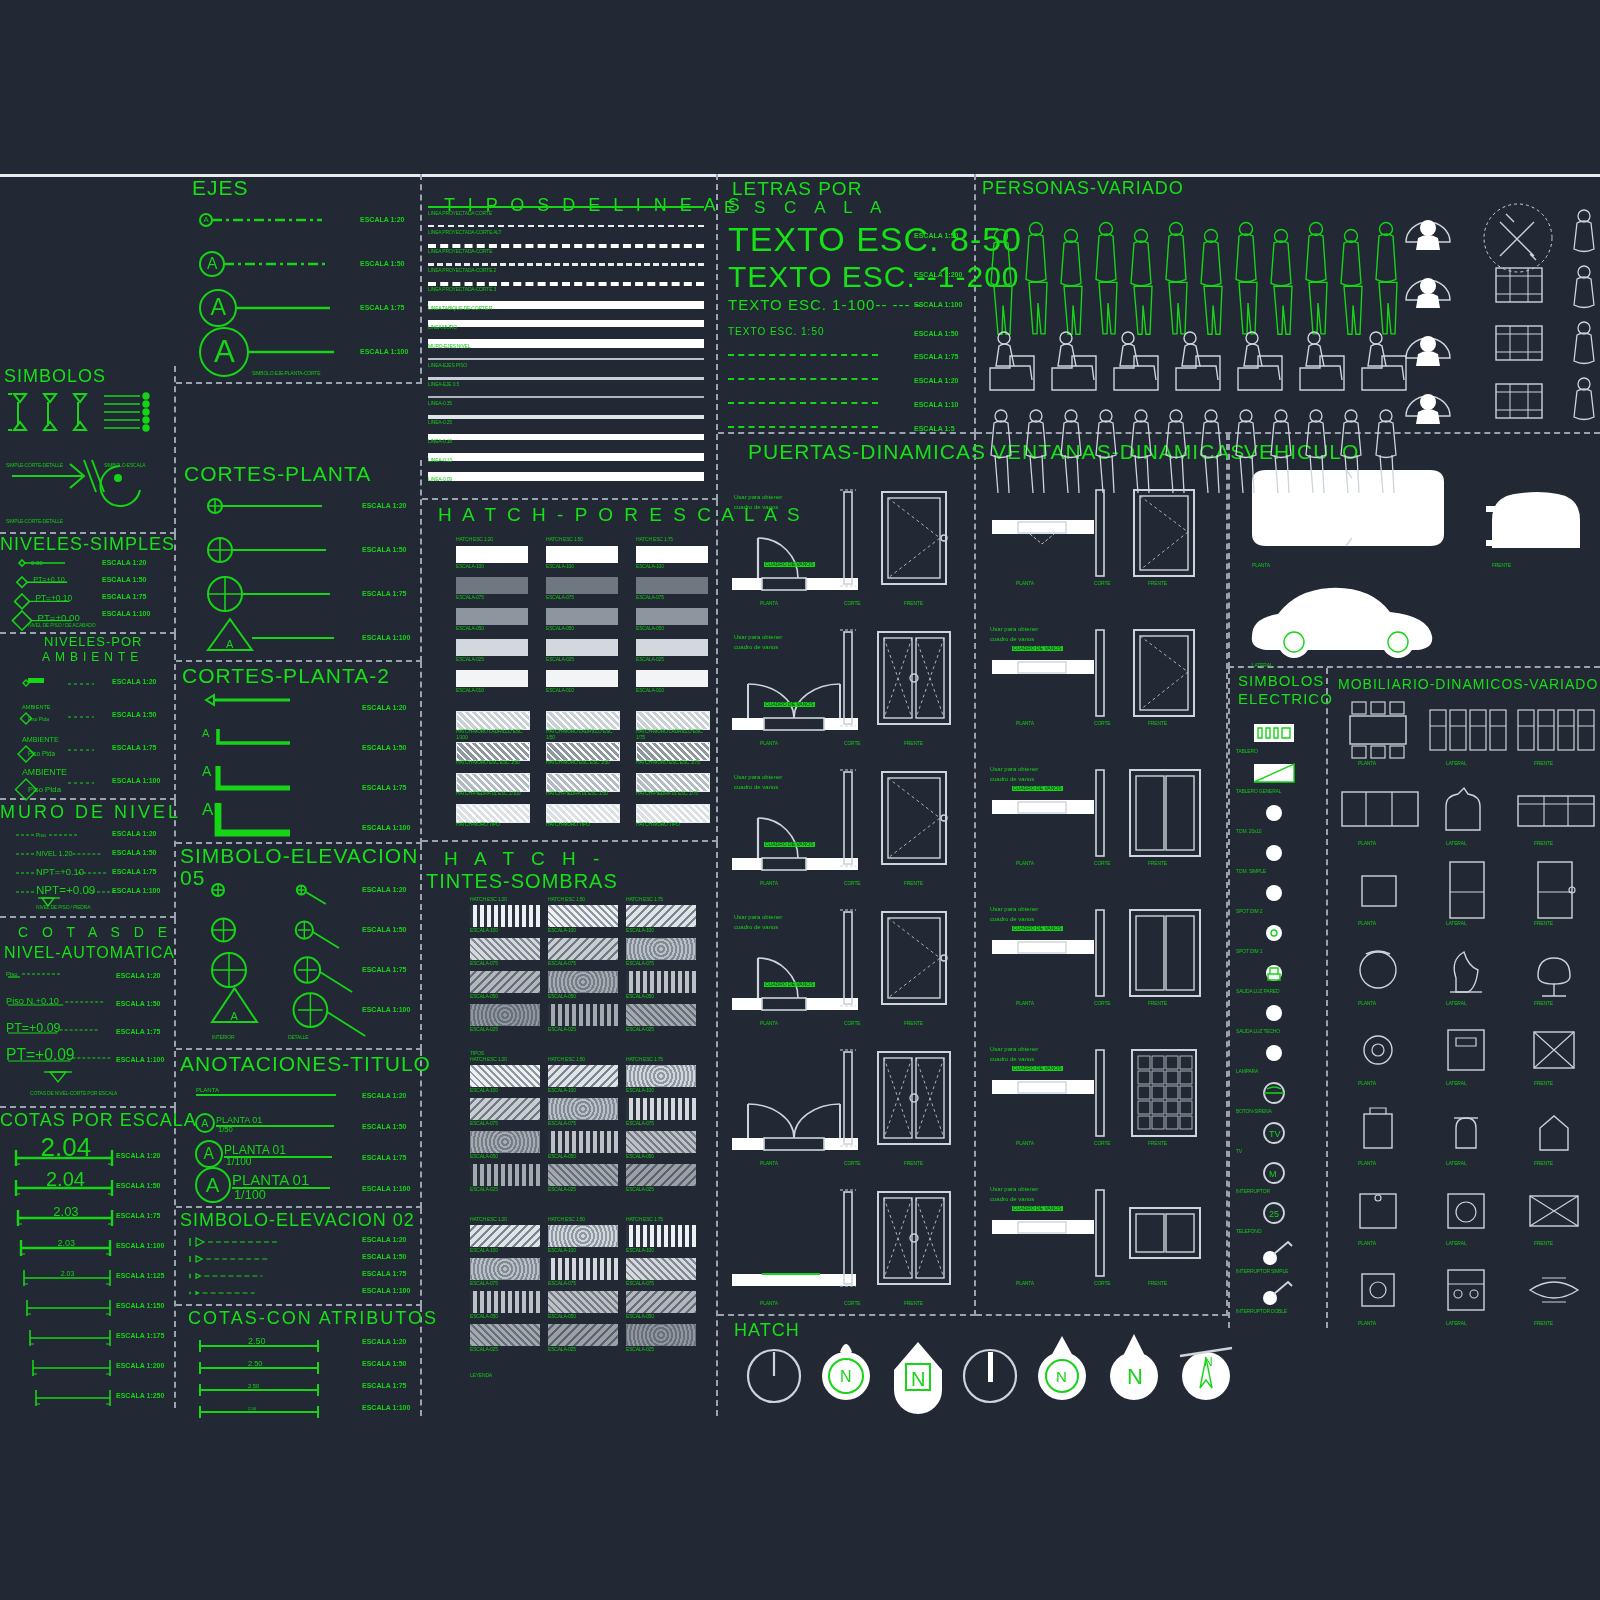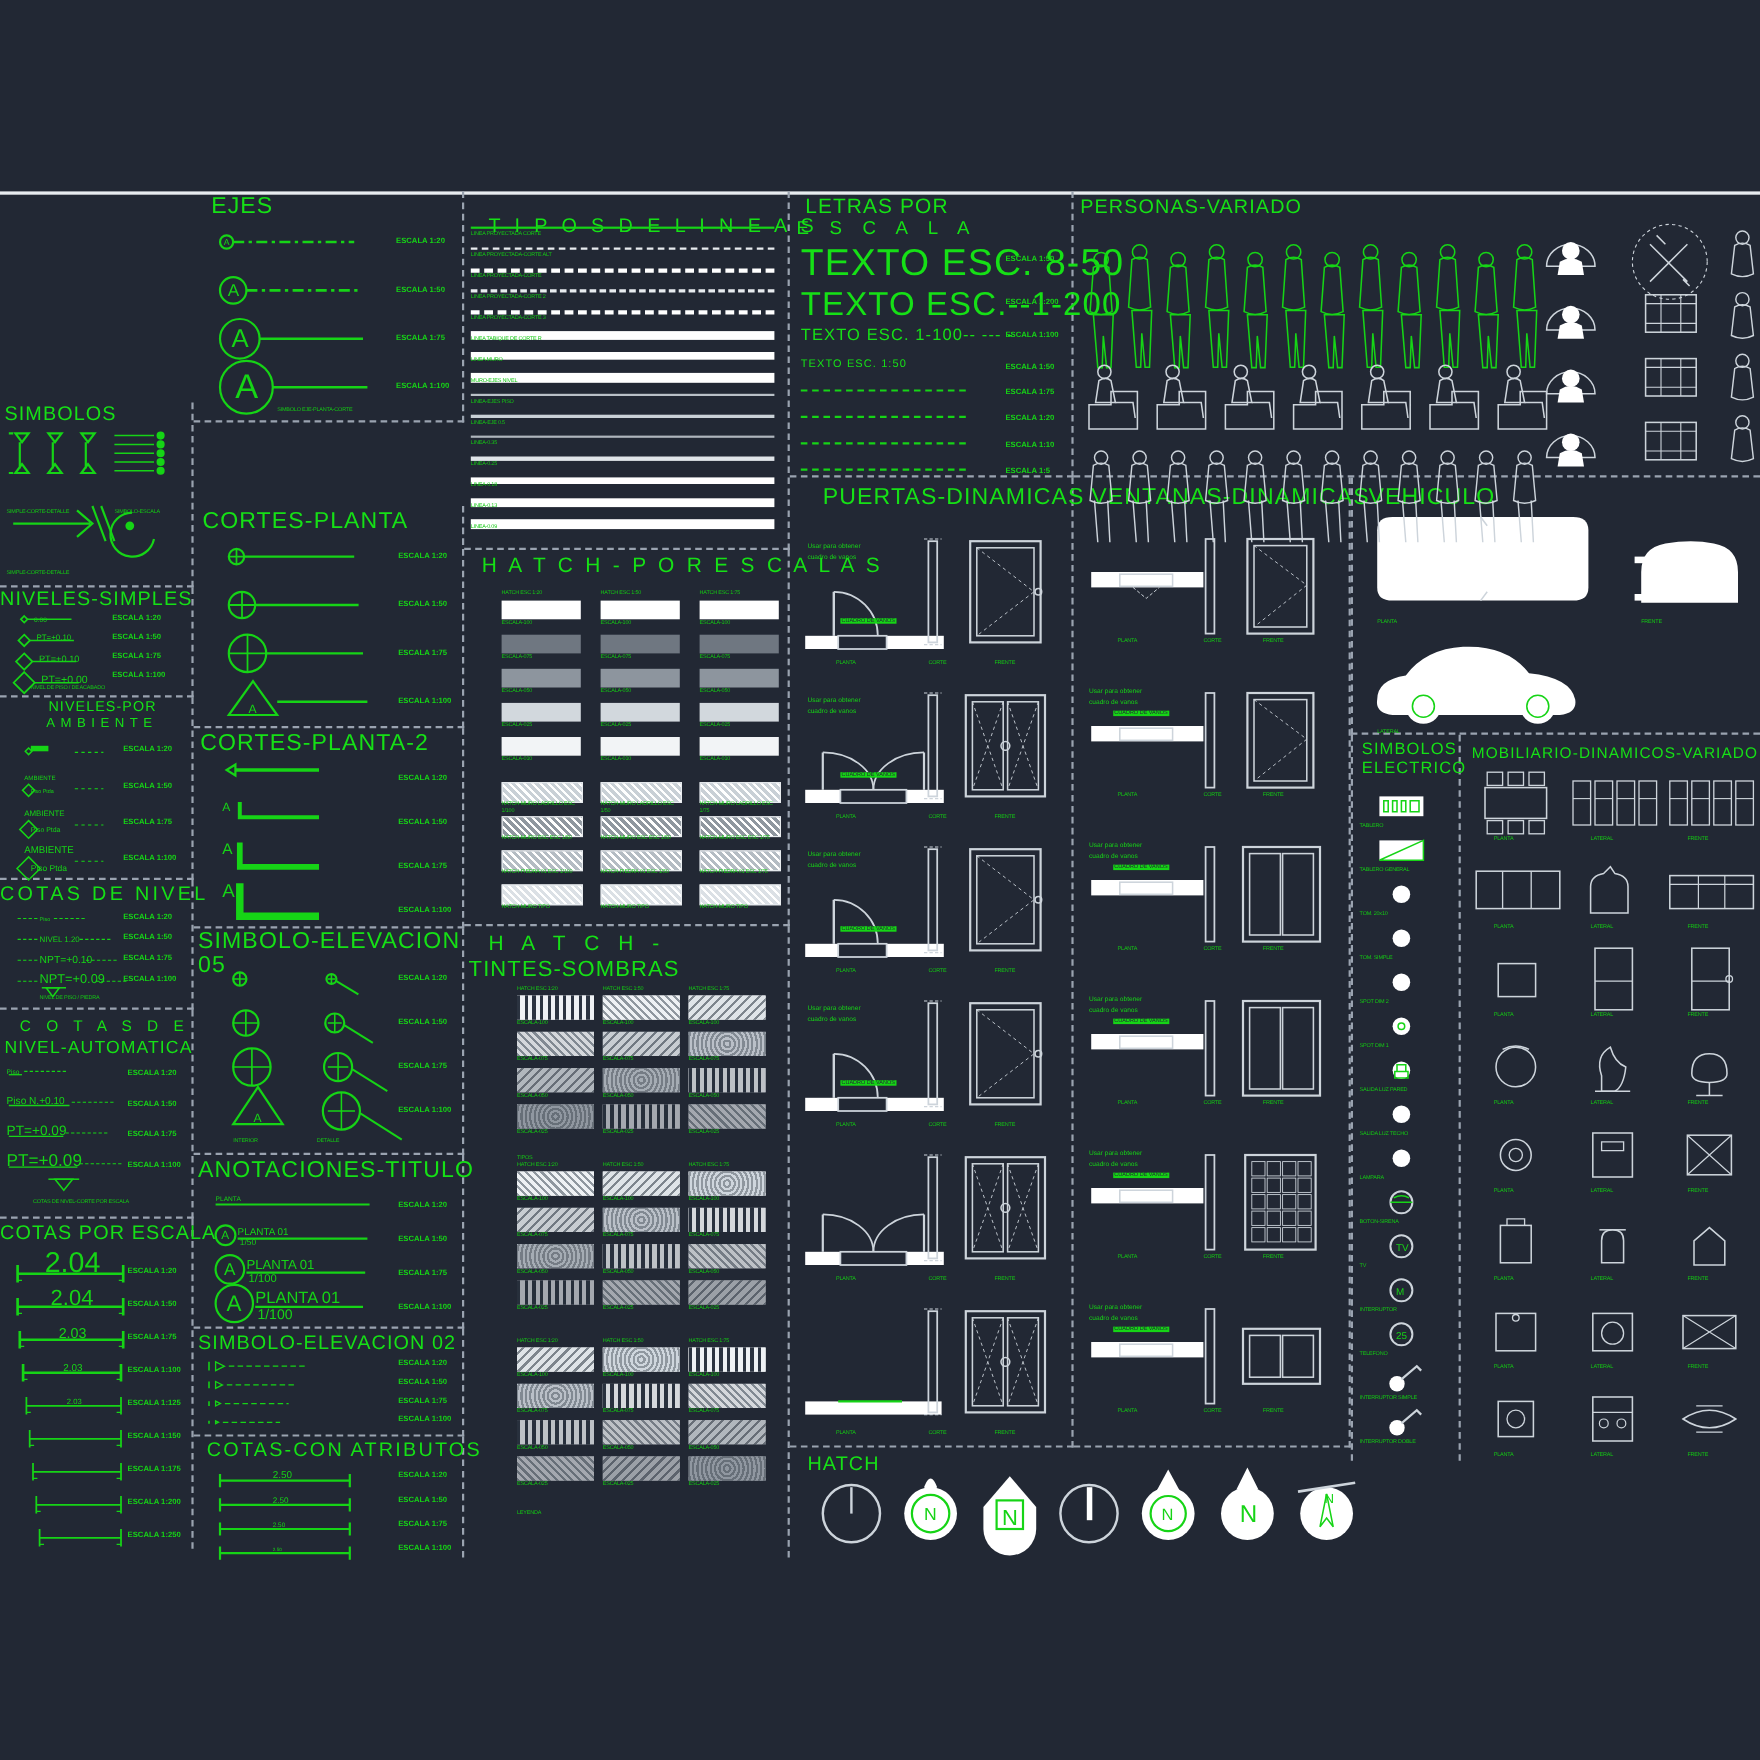--- a/index.html
+++ b/index.html
@@ -121,21 +121,21 @@
           <path d="M10 12 l10.5 10.5 l-10.5 10.5 l-10.5 -10.5 z" class="st" stroke-width="1.4" fill="#16d416"></path>
           <text x="6" y="8" font-size="8.8" class="fg" font-family="&quot;Liberation Sans&quot;,sans-serif">AMBIENTE</text>
           <text x="12" y="24.5" font-size="7.699999999999999" class="fg" font-family="&quot;Liberation Sans&quot;,sans-serif">Piso Ptda</text>
           <path d="M52 16 h26" class="st" stroke-width="1" stroke-dasharray="3 3"></path>
         </svg>
         <div class="sc" style="position:absolute;left:112px;top:143px;">ESCALA 1:100</div>
       </div>
   </div>
 
   <div class="panel dash-r dash-b" style="left:0;top:800px;width:176px;height:118px;">
-    <div class="title t-md" style="position:absolute;left:0px;top:2px;letter-spacing:3px;">COTAS DE NIVEL</div>
+    <div class="title t-md" style="position:absolute;left:0px;top:2px;letter-spacing:3px;">MURO DE NIVEL</div>
     <div id="cotniv-rows">
         <svg width="108" height="18" style="position:absolute;left:6px;top:26px;">
           <path d="M10 9 h18" class="st" stroke-width="1" stroke-dasharray="3 2"></path>
           <text x="30" y="11" font-size="5" class="fg" font-family="&quot;Liberation Sans&quot;,sans-serif">Piso</text>
           <path d="M43 9 h30" class="st" stroke-width="1" stroke-dasharray="3 2"></path>
         </svg>
         <div class="sc" style="position:absolute;left:112px;top:30px;">ESCALA 1:20</div>
         <svg width="108" height="18" style="position:absolute;left:6px;top:45px;">
           <path d="M10 9 h18" class="st" stroke-width="1" stroke-dasharray="3 2"></path>
           <text x="30" y="11" font-size="7.2" class="fg" font-family="&quot;Liberation Sans&quot;,sans-serif">NIVEL 1.20</text>

